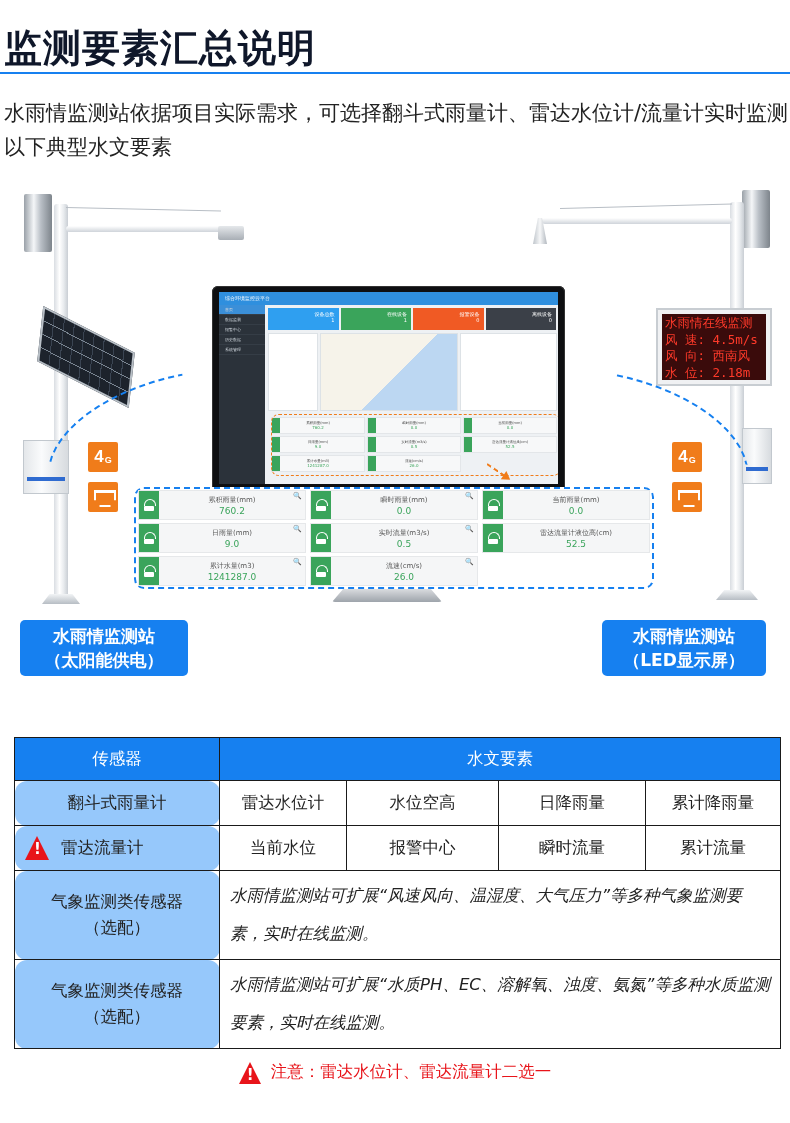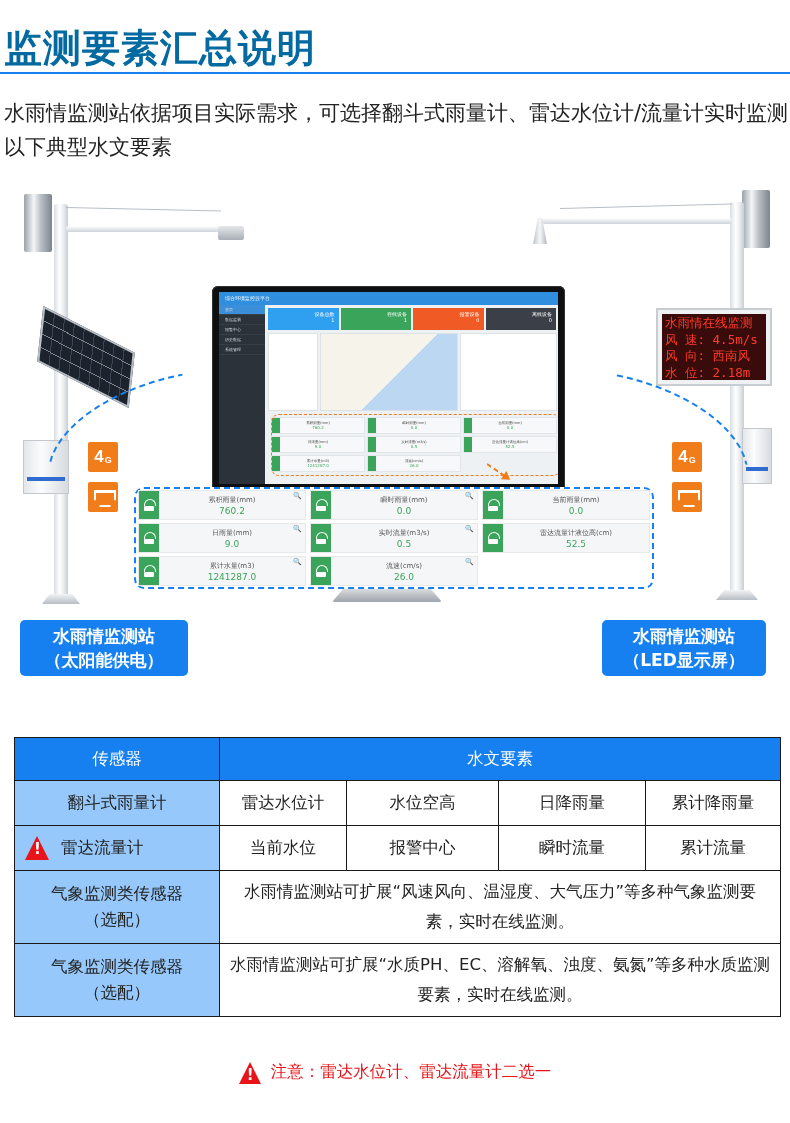--- a/index.html
+++ b/index.html
@@ -1,19 +1,19 @@
 <!DOCTYPE html>
 <html><head>
 <meta charset="utf-8">
 <style>
   * { box-sizing: border-box; margin: 0; padding: 0; }
   body { width: 790px; height: 1123px; background: #ffffff; font-family: "DejaVu Sans", "Liberation Sans", sans-serif; color: #222; position: relative; overflow: hidden; }
 
   .title-wrap { position: absolute; left: 0; top: 22px; width: 790px; height: 52px; border-bottom: 2px solid #1680f0; }
-  .title { position: absolute; left: 4px; top: 4px; font-size: 38px; font-weight: bold; color: #0369a1; letter-spacing: 1px; line-height: 44px; }
+  .title { position: absolute; left: 4px; top: 4px; font-size: 38px; font-weight: bold; color: #0f172a; letter-spacing: 1px; line-height: 44px; }
   .intro { position: absolute; left: 4px; top: 96px; width: 786px; font-size: 21px; line-height: 34px; color: #222; }
 
   
   .scene { position: absolute; left: 0; top: 180px; width: 790px; height: 430px; }
 
   
   .pole { position: absolute; background: linear-gradient(90deg,#d9dde2,#ffffff 40%,#e8ebee 70%,#c9ced4); border-radius: 3px; }
   .arm { position: absolute; height: 6px; background: linear-gradient(180deg,#ffffff,#cfd4da); border-radius: 3px; }
   .wire { position: absolute; height: 1px; background: #b8bec5; }
   .gauge { position: absolute; background: linear-gradient(90deg,#9aa1a8,#f4f6f8 35%,#b9bfc6 60%,#7d848b); border-radius: 2px; }
@@ -69,22 +69,22 @@
   .orange-arrow { position: absolute; left: 487px; top: 283px; width: 24px; height: 2px; background: repeating-linear-gradient(90deg,#f07c1a 0 5px,transparent 5px 8px); transform: rotate(34deg); transform-origin: left center; }
   .orange-arrow::after { content: ""; position: absolute; right: -4px; top: -4px; border-left: 8px solid #f07c1a; border-top: 5px solid transparent; border-bottom: 5px solid transparent; }
 
   .station-label { position: absolute; top: 620px; width: 168px; height: 56px; background: #1680f0; border-radius: 5px; color: #fff; font-size: 17px; line-height: 24px; text-align: center; padding-top: 4px; font-weight: bold; }
 
   
   table { position: absolute; left: 14px; top: 737px; width: 766px; border-collapse: collapse; table-layout: fixed; }
   td, th { border: 1px solid #1a1a1a; font-size: 16.5px; font-weight: normal; text-align: center; }
   th { background: #1680f0; color: #fff; height: 43px; }
   td.sensor { background: #96c8fb; color: #222; }
-  td { height: 45px; color: #222; }
-  td.desc { text-align: center; padding: 6px 10px; line-height: 30px; }
+  td { height: 45px; color: #222; border-radius: 12px; }
+  td.desc { text-align: left; padding: 6px 10px; line-height: 38px; font-style: italic; }
   .warn { display: inline-block; width: 0; height: 0; border-left: 12px solid transparent; border-right: 12px solid transparent; border-bottom: 24px solid #e8141a; position: relative; vertical-align: middle; margin-right: 12px; }
   .warn::after { content: "!"; position: absolute; left: -3px; top: 5px; color: #fff; font-size: 15px; font-weight: bold; line-height: 16px; }
   .sensor-with-warn { text-align: left; padding-left: 10px; }
 
   .note { position: absolute; left: 0; width: 790px; top: 1059px; text-align: center; color: #e8141a; font-size: 16.5px; line-height: 26px; }
   .note .warn { margin-right: 10px; border-left-width: 11px; border-right-width: 11px; border-bottom-width: 22px; }
 </style>
 </head>
 <body>
 

